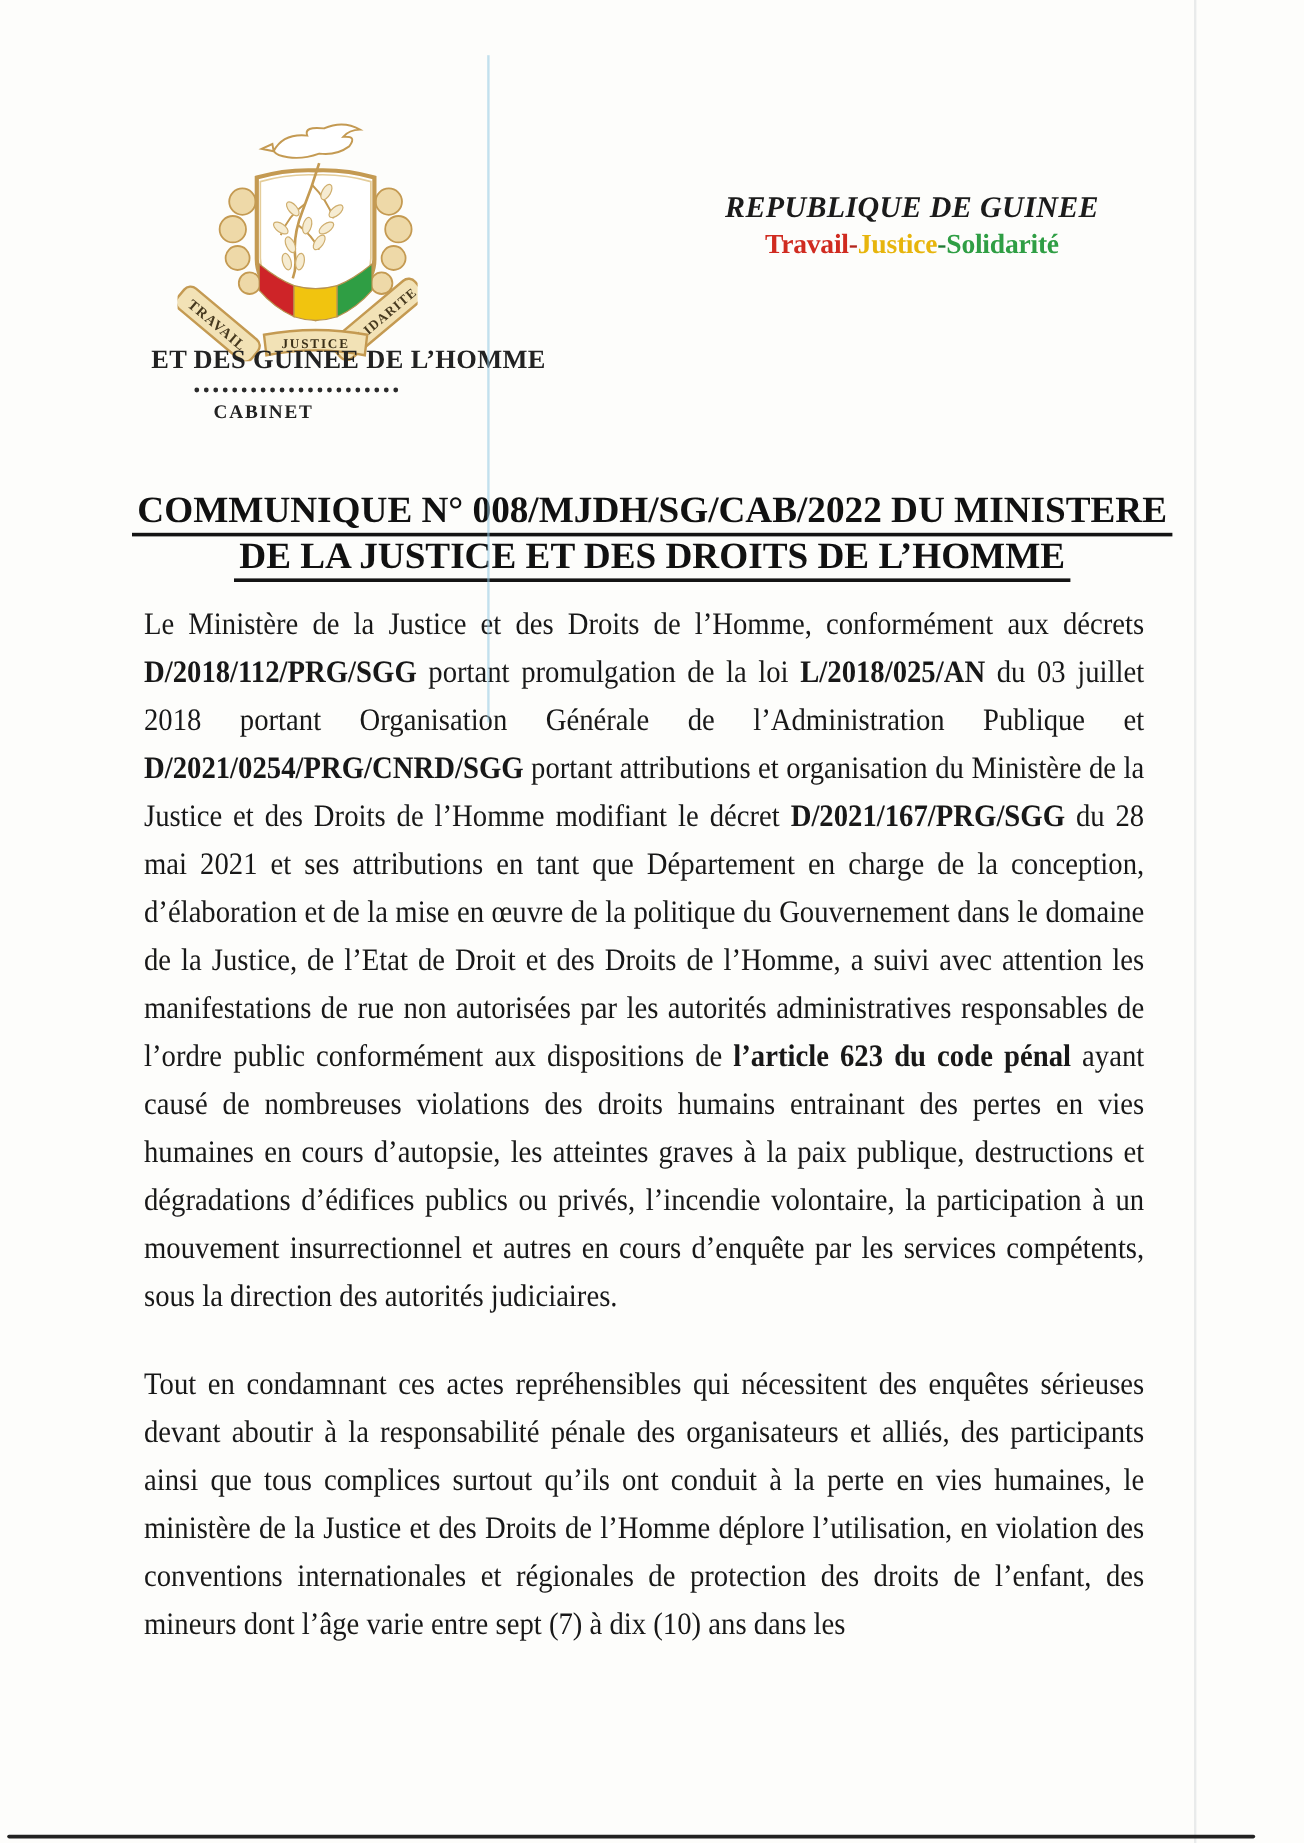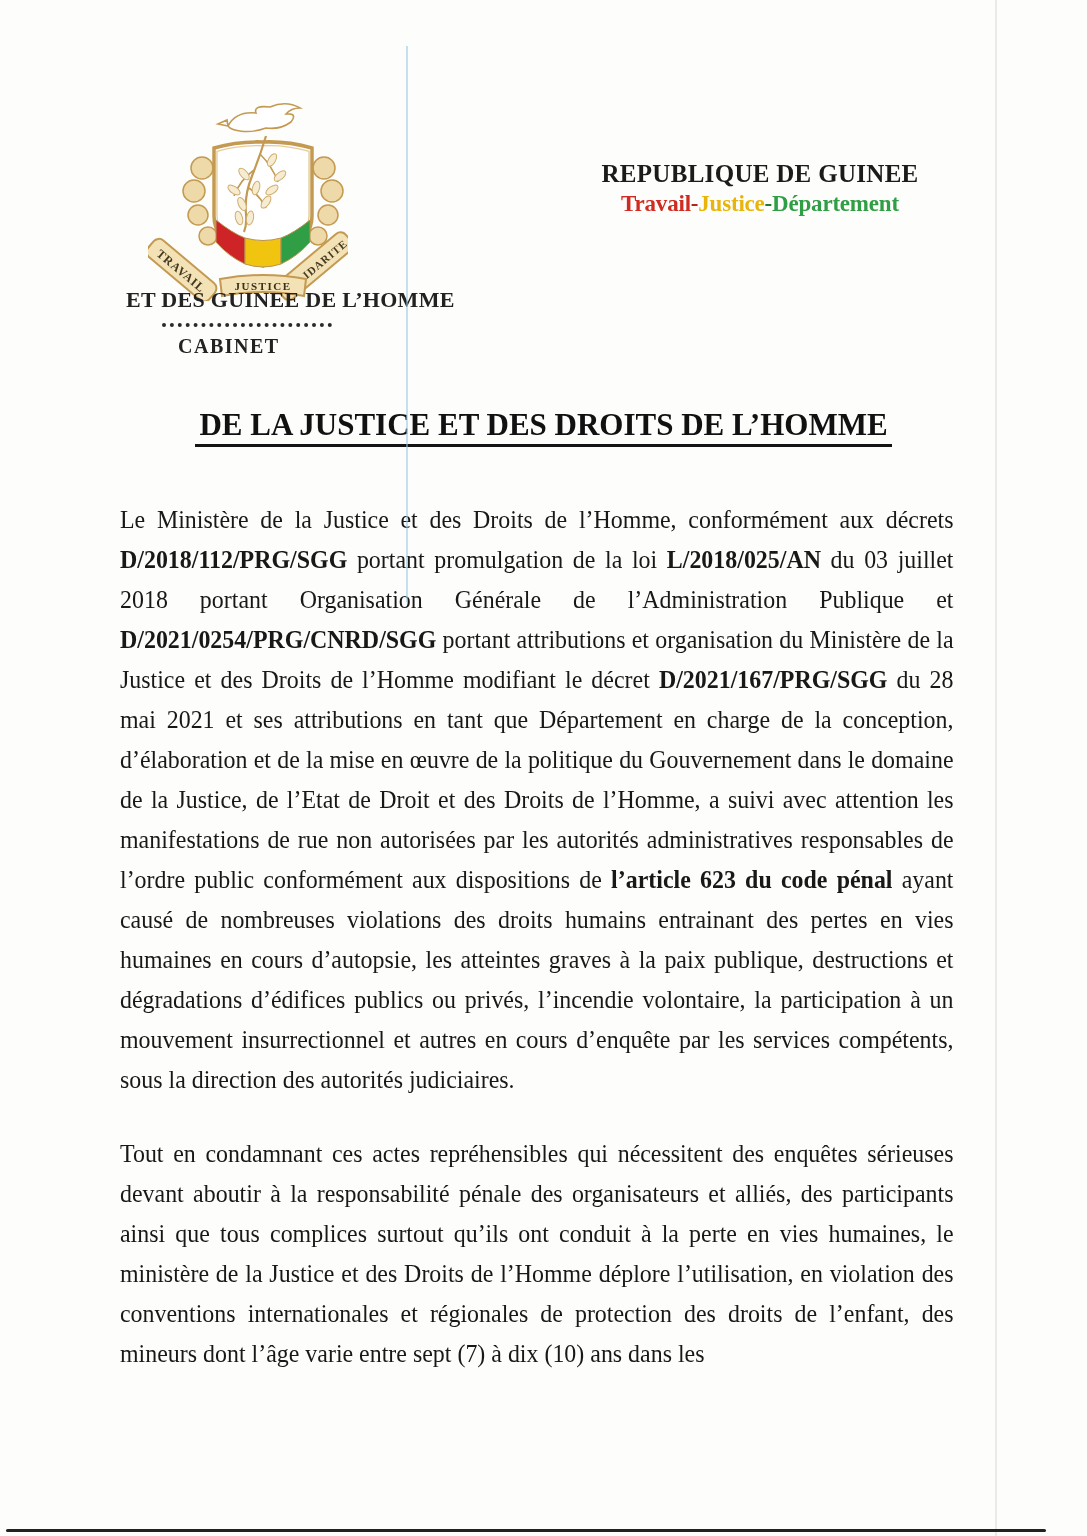--- a/index.html
+++ b/index.html
@@ -16,25 +16,25 @@
   .bottom-edge{ position:absolute; left:6px; top:1529px; width:1040px; height:3px;
                 background:#222; border-radius:2px; }
 
   
   .emblem { position:absolute; left:148px; top:96px; width:200px; height:205px; }
 
   
   .ministry { position:absolute; left:126px; top:287px; font-weight:bold; }
   .ministry .l1, .ministry .l2 { font-size:22px; line-height:26px; letter-spacing:.3px; color:#222; }
   .dots { width:170px; margin:10px 0 0 36px; border-top:4.5px dotted #2b2b2b; height:0; }
-  .cabinet { font-size:20px; margin:8px 0 0 52px; letter-spacing:1.5px; color:#222; }
+  .cabinet { font-size:16px; margin:8px 0 0 52px; letter-spacing:1.5px; color:#222; }
 
   
   .republic { position:absolute; left:570px; top:160px; width:380px; text-align:center; font-weight:bold; }
-  .republic .country { font-size:25px; letter-spacing:.3px; color:#1b1b1b; }
+  .republic .country { font-size:25px; letter-spacing:.3px; color:#1b1b1b;font-style:italic; }
   .republic .motto { font-size:23px; margin-top:3px; letter-spacing:-.2px; }
   .c-red   { color:#d02b20; }
   .c-dred  { color:#b3251c; }
   .c-gold  { color:#e7b50c; }
   .c-dgreen{ color:#1f7a33; }
   .c-green { color:#2f9e44; }
 
   
   .doc-title { position:absolute; left:0; top:406px; width:1087px; text-align:center;
                font-weight:bold; font-size:31px; line-height:38px; color:#111; }
@@ -112,24 +112,25 @@
   </svg>
 
   <div class="ministry">
     <div class="l2">ET DES GUINEE DE L’HOMME</div>
     <div class="dots"></div>
     <div class="cabinet">CABINET</div>
   </div>
 
   <div class="republic">
     <div class="country">REPUBLIQUE DE GUINEE</div>
-    <div class="motto"><span class="c-red">Travail</span><span class="c-dred">-</span><span class="c-gold">Justice</span><span class="c-dgreen">-</span><span class="c-green">Département</span></div>
+    <div class="motto"><span class="c-red">Travail</span><span class="c-dred">-</span><span class="c-gold">Justice</span><span class="c-dgreen">-</span><span class="c-green">Solidarité</span></div>
   </div>
 
   <div class="doc-title">
+    <div><span class="u">COMMUNIQUE N° 008/MJDH/SG/CAB/2022 DU MINISTERE</span></div>
     <div><span class="u">DE LA JUSTICE ET DES DROITS DE L’HOMME</span></div>
   </div>
 
   <div class="doc-body">
     <p><span>Le Ministère de la Justice et des Droits de l’Homme, conformément aux décrets </span><span class="b">D/2018/112/PRG/SGG</span><span> portant promulgation de la loi </span><span class="b">L/2018/025/AN</span><span> du 03 juillet 2018 portant Organisation Générale de l’Administration Publique et </span><span class="b">D/2021/0254/PRG/CNRD/SGG</span><span> portant attributions et organisation du Ministère de la Justice et des Droits de l’Homme modifiant le décret </span><span class="b">D/2021/167/PRG/SGG</span><span> du 28 mai 2021 et ses attributions en tant que Département en charge de la conception, d’élaboration et de la mise en œuvre de la politique du Gouvernement dans le domaine de la Justice, de l’Etat de Droit et des Droits de l’Homme, a suivi avec attention les manifestations de rue non autorisées par les autorités administratives responsables de l’ordre public conformément aux dispositions de </span><span class="b">l’article 623 du code pénal</span><span> ayant causé de nombreuses violations des droits humains entrainant des pertes en vies humaines en cours d’autopsie, les atteintes graves à la paix publique, destructions et dégradations d’édifices publics ou privés, l’incendie volontaire, la participation à un mouvement insurrectionnel et autres en cours d’enquête par les services compétents, sous la direction des autorités judiciaires.</span></p>
     <p><span>Tout en condamnant ces actes repréhensibles qui nécessitent des enquêtes sérieuses devant aboutir à la responsabilité pénale des organisateurs et alliés, des participants ainsi que tous complices surtout qu’ils ont conduit à la perte en vies humaines, le ministère de la Justice et des Droits de l’Homme déplore l’utilisation, en violation des conventions internationales et régionales de protection des droits de l’enfant, des mineurs dont l’âge varie entre sept (7) à dix (10) ans dans les</span></p>
   </div>
 
   <div class="scan-blue"></div>
   <div class="scan-gray"></div>

